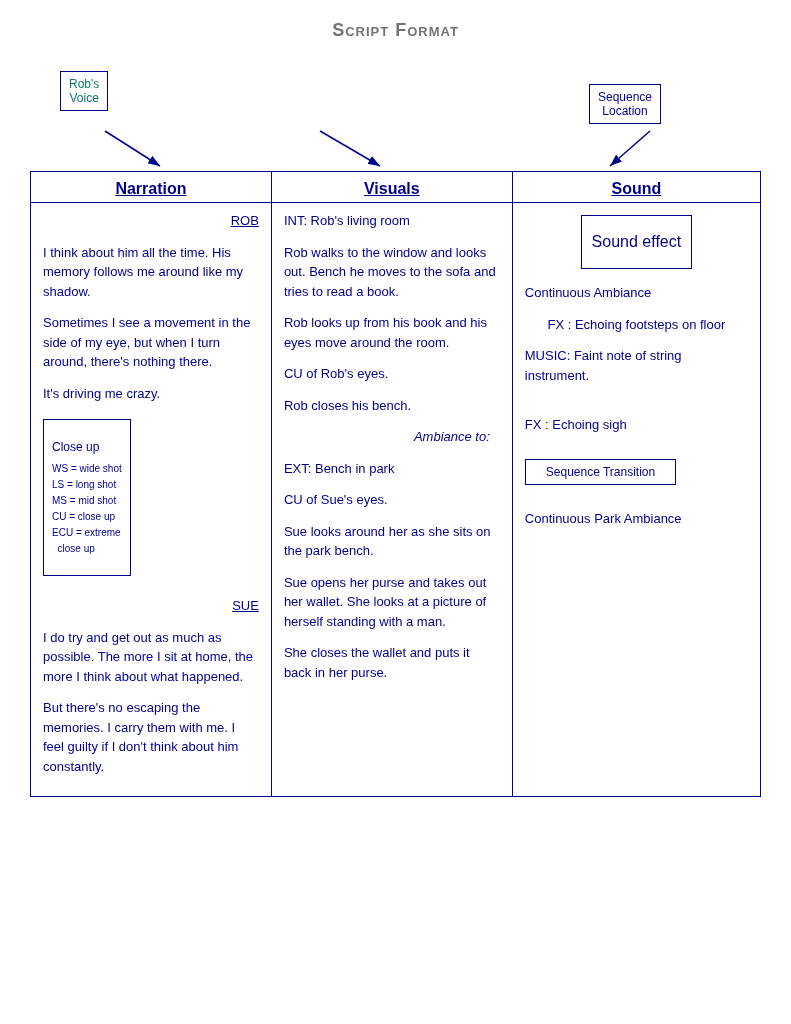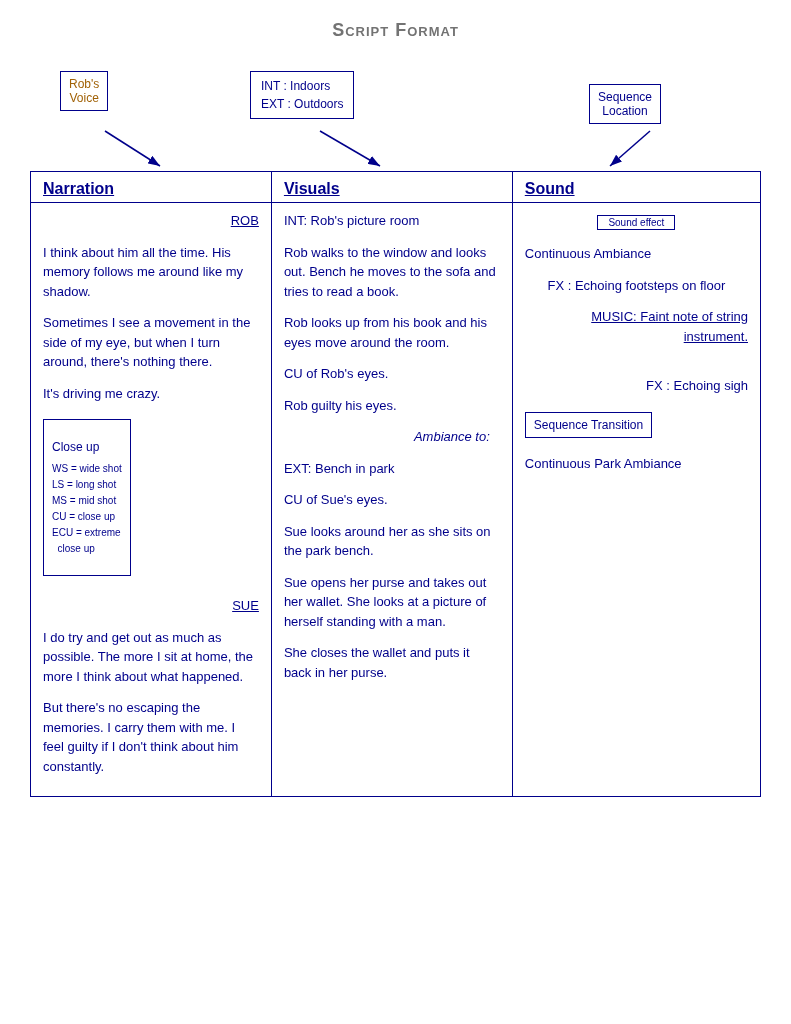--- a/index.html
+++ b/index.html
@@ -34,21 +34,21 @@
       padding: 8px 12px;
       color: #00008B;
     }
     .col-narration { width: 33%; }
     .col-visuals { width: 33%; }
     .col-sound { width: 34%; }
     .col-header {
       font-size: 16px;
       font-weight: bold;
       text-decoration: underline;
-      text-align: left;
+      text-align: center;
       padding-top: 10px;
       padding-bottom: 10px;
     }
     .centered-text { text-align: right; }
     .underlined { text-decoration: underline; }
     .italic { font-style: italic; }
     .narration-body p {
       margin-bottom: 12px;
       line-height: 1.5;
     }
@@ -70,21 +70,21 @@
       margin-bottom: 0;
     }
     .rob-voice-box {
       position: absolute;
       left: 30px;
       top: 10px;
       border: 1.5px solid #00008B;
       padding: 5px 8px;
       font-size: 12px;
       text-align: center;
-      color: #a16207;
+      color: #0f766e;
     }
     .int-ext-box {
       position: absolute;
       left: 220px;
       top: 10px;
       border: 1.5px solid #00008B;
       padding: 5px 10px;
       font-size: 12px;
       color: #00008B;
       line-height: 1.5;
@@ -116,42 +116,41 @@
       border: 1.5px solid #00008B;
       padding: 18px 8px;
       font-size: 10.5px;
       margin: 4px 0 8px 0;
       display: inline-block;
       line-height: 1.6;
     }
     
     .seq-transition-box {
       border: 1.5px solid #00008B;
-      padding: 5px 8px;
+      padding: 5px 20px;
       font-size: 12px;
       display: inline-block;
-      margin: 4px 0;
+      margin: 12px 0;
     }
     
     .sound-effect-box {
       border: 1.5px solid #00008B;
-      padding: 1px 10px;
-      font-size: 10px;
+      padding: 17px 10px;
+      font-size: 16px;
       display: inline-block;
       margin: 4px 8px;
     }
   </style>
 </head>
 <body>
 
 <div class="page-title">Script Format</div>
 
 <div class="top-area section-wrapper">
   <div class="rob-voice-box">Rob's<br>Voice</div>
-  <div class="int-ext-box">INT : Indoors<br>EXT : Outdoors</div>
   <div class="seq-loc-box">Sequence<br>Location</div>
   <svg class="arrows-svg">
 
     <defs>
       <marker id="arrowhead" markerWidth="8" markerHeight="6" refX="8" refY="3" orient="auto">
         <polygon points="0 0, 8 3, 0 6" fill="#00008B"></polygon>
       </marker>
     </defs>
 
     <line x1="75" y1="70" x2="130" y2="105" stroke="#00008B" stroke-width="1.5" marker-end="url(#arrowhead)"></line>
@@ -182,43 +181,43 @@
             <div style="font-size:12px; color:#00008B;">Close up</div>
             <div style="font-size:10px; margin-top:4px; line-height:1.6;">WS = wide shot<br>LS = long shot<br>MS = mid shot<br>CU = close up<br>ECU = extreme<br>&nbsp;&nbsp;close up</div>
           </div>
           <p class="centered-text underlined" style="margin-top:12px;">SUE</p>
           <p>I do try and get out as much as possible. The more I sit at home, the more I think about what happened.</p>
           <p>But there's no escaping the memories. I carry them with me. I feel guilty if I don't think about him constantly.</p>
         </div>
       </td>
       <td class="col-visuals">
         <div class="visuals-body">
-          <p>INT: Rob's picture room</p>
+          <p>INT: Rob's living room</p>
           <p>Rob walks to the window and looks out. Bench he moves to the sofa and tries to read a book.</p>
           <p>Rob looks up from his book and his eyes move around the room.</p>
           <p>CU of Rob's eyes.</p>
-          <p>Rob guilty his eyes.</p>
+          <p>Rob closes his bench.</p>
           <p class="italic" style="text-align:right; padding-right:10px;">Ambiance to:</p>
           <p>EXT: Bench in park</p>
           <p>CU of Sue's eyes.</p>
           <p>Sue looks around her as she sits on the park bench.</p>
           <p>Sue opens her purse and takes out her wallet. She looks at a picture of herself standing with a man.</p>
           <p>She closes the wallet and puts it back in her purse.</p>
         </div>
       </td>
       <td class="col-sound">
         <div class="sound-body">
           <div style="text-align:center; margin-bottom:10px;">
             <div class="sound-effect-box">Sound effect</div>
           </div>
 
           <p>Continuous Ambiance</p>
           <p style="text-align:center;">FX : Echoing footsteps on floor</p>
-          <p style="text-align:right;text-decoration:underline;">MUSIC: Faint note of string instrument.</p>
-          <p style="margin-top: 30px; text-align: right;">FX : Echoing sigh</p>
+          <p style="text-align:left;">MUSIC: Faint note of string instrument.</p>
+          <p style="margin-top: 30px;">FX : Echoing sigh</p>
 
           <div style="margin: 8px 0 12px 0;">
             <div class="seq-transition-box">Sequence Transition</div>
           </div>
           <p>Continuous Park Ambiance</p>
         </div>
       </td>
     </tr>
   </tbody>
 </table>

